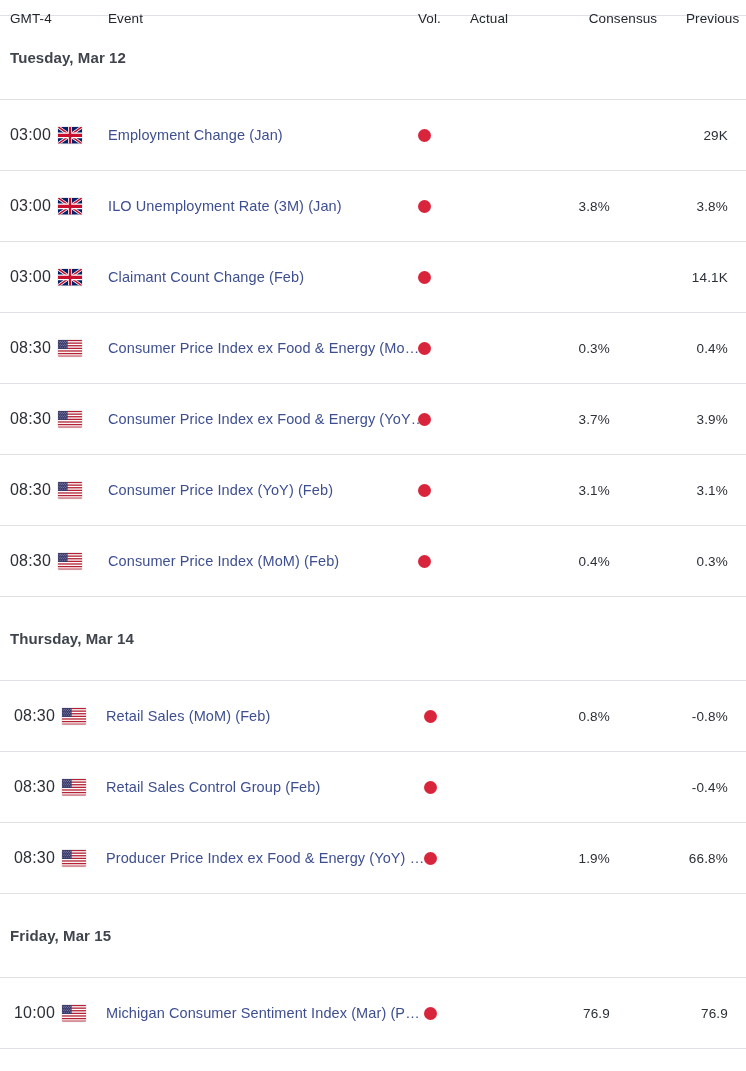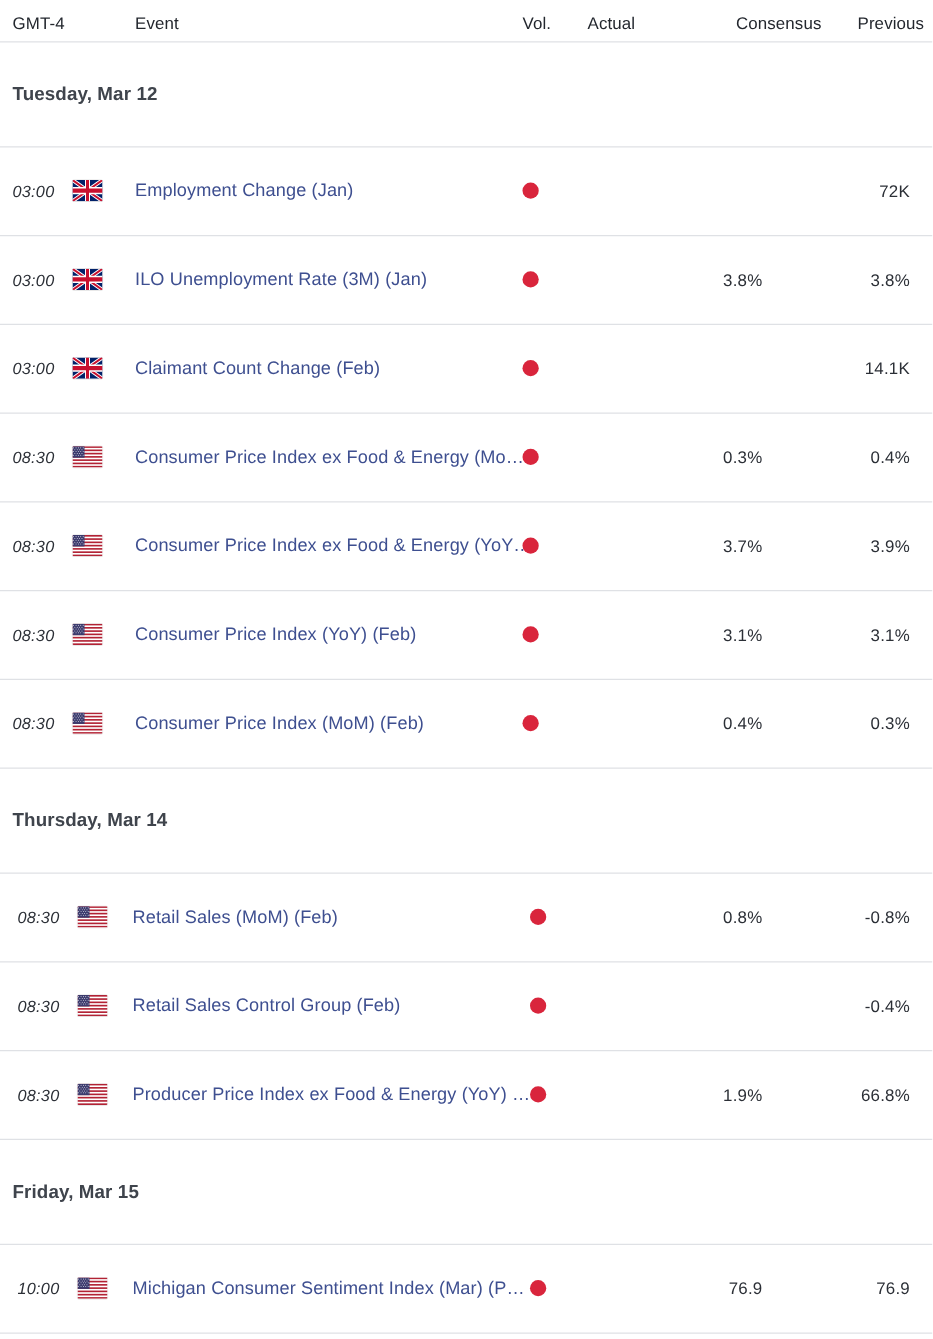--- a/index.html
+++ b/index.html
@@ -24,21 +24,21 @@
   .c-flag   { position: absolute; left: 58px;  width: 28px;  text-align: left; }
   .c-event  { position: absolute; left: 108px; width: 320px; text-align: left; }
   .c-vol    { position: absolute; left: 418px; width: 30px;  text-align: left; }
   .c-actual { position: absolute; left: 470px; width: 70px;  text-align: left; }
   .c-cons   { position: absolute; left: 540px; width: 70px;  text-align: right; }
   .c-prev   { position: absolute; left: 658px; width: 70px;  text-align: right; }
 
   
   .thead {
     position: relative;
-    height: 34px;
+    height: 16px;
     border-bottom: 1px solid #dfe1e5;
   }
   .thead .hcell {
     position: absolute;
     top: 11px;
     font-size: 13.5px;
     color: #23272e;
     white-space: nowrap;
     letter-spacing: .1px;
   }
@@ -74,24 +74,23 @@
     top: 50%;
     transform: translateY(-50%);
     white-space: nowrap;
   }
   .row.indent .c-time  { left: 14px; }
   .row.indent .c-flag  { left: 62px; }
   .row.indent .c-event { left: 106px; }
   .row.indent .c-vol   { left: 424px; }
 
   .time {
-    font-size: 13px;
+    font-size: 16px;
     color: #2b2f36;
     letter-spacing: .2px;
-    font-style: italic;
   }
 
   .event-link {
     font-size: 14.5px;
     color: #3e4f90;
     text-decoration: none;
     display: block;
     max-width: 320px;
     overflow: hidden;
     text-overflow: ellipsis;
@@ -156,21 +155,21 @@
     <path d="M30,0 V30 M0,15 H60" stroke="#fff" stroke-width="10"></path>
     <path d="M30,0 V30 M0,15 H60" stroke="#C8102E" stroke-width="6"></path>
   </svg>
 </span></div>
         <div class="cell c-event">
           <a class="event-link" href="#">Employment Change (Jan)</a>
         </div>
         <div class="cell c-vol"><span class="vol-dot"></span></div>
         <div class="cell c-actual value"></div>
         <div class="cell c-cons value"></div>
-        <div class="cell c-prev value">72K</div>
+        <div class="cell c-prev value">29K</div>
       </div>
       <div class="row">
         <div class="cell c-time time">03:00</div>
         <div class="cell c-flag" title="United Kingdom"><span class="flag">
   <svg viewBox="0 0 60 30" xmlns="http://www.w3.org/2000/svg" preserveAspectRatio="none">
     <rect width="60" height="30" fill="#012169"></rect>
     <path d="M0,0 L60,30 M60,0 L0,30" stroke="#fff" stroke-width="6"></path>
     <path d="M0,0 L60,30 M60,0 L0,30" stroke="#C8102E" stroke-width="3"></path>
     <path d="M30,0 V30 M0,15 H60" stroke="#fff" stroke-width="10"></path>
     <path d="M30,0 V30 M0,15 H60" stroke="#C8102E" stroke-width="6"></path>

